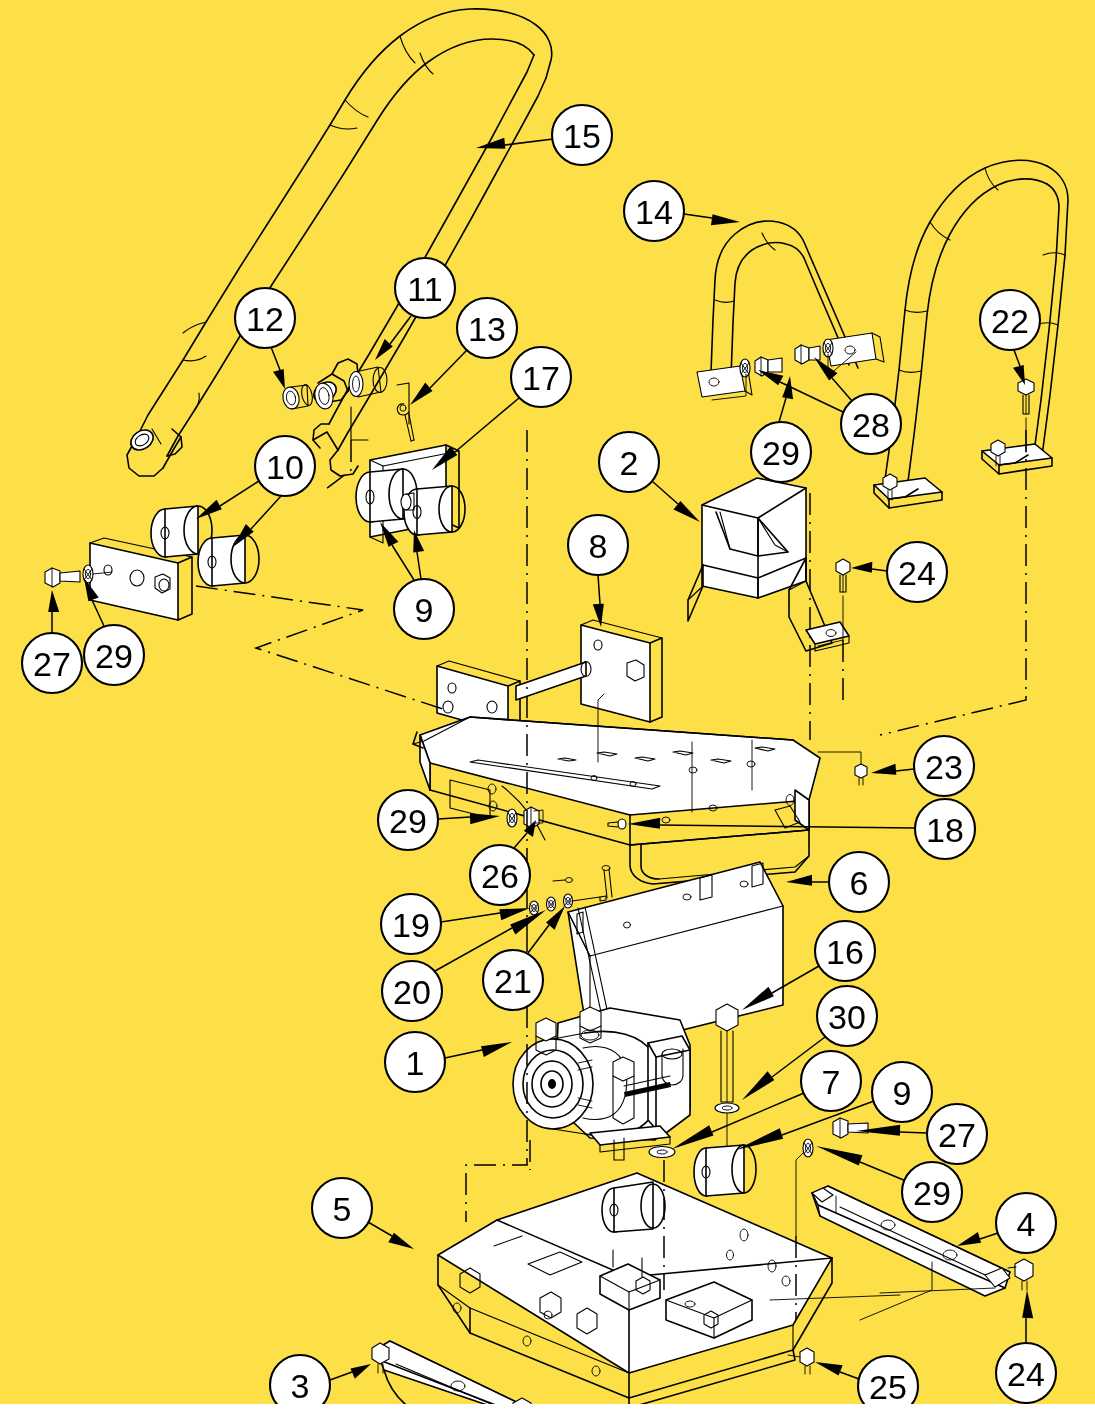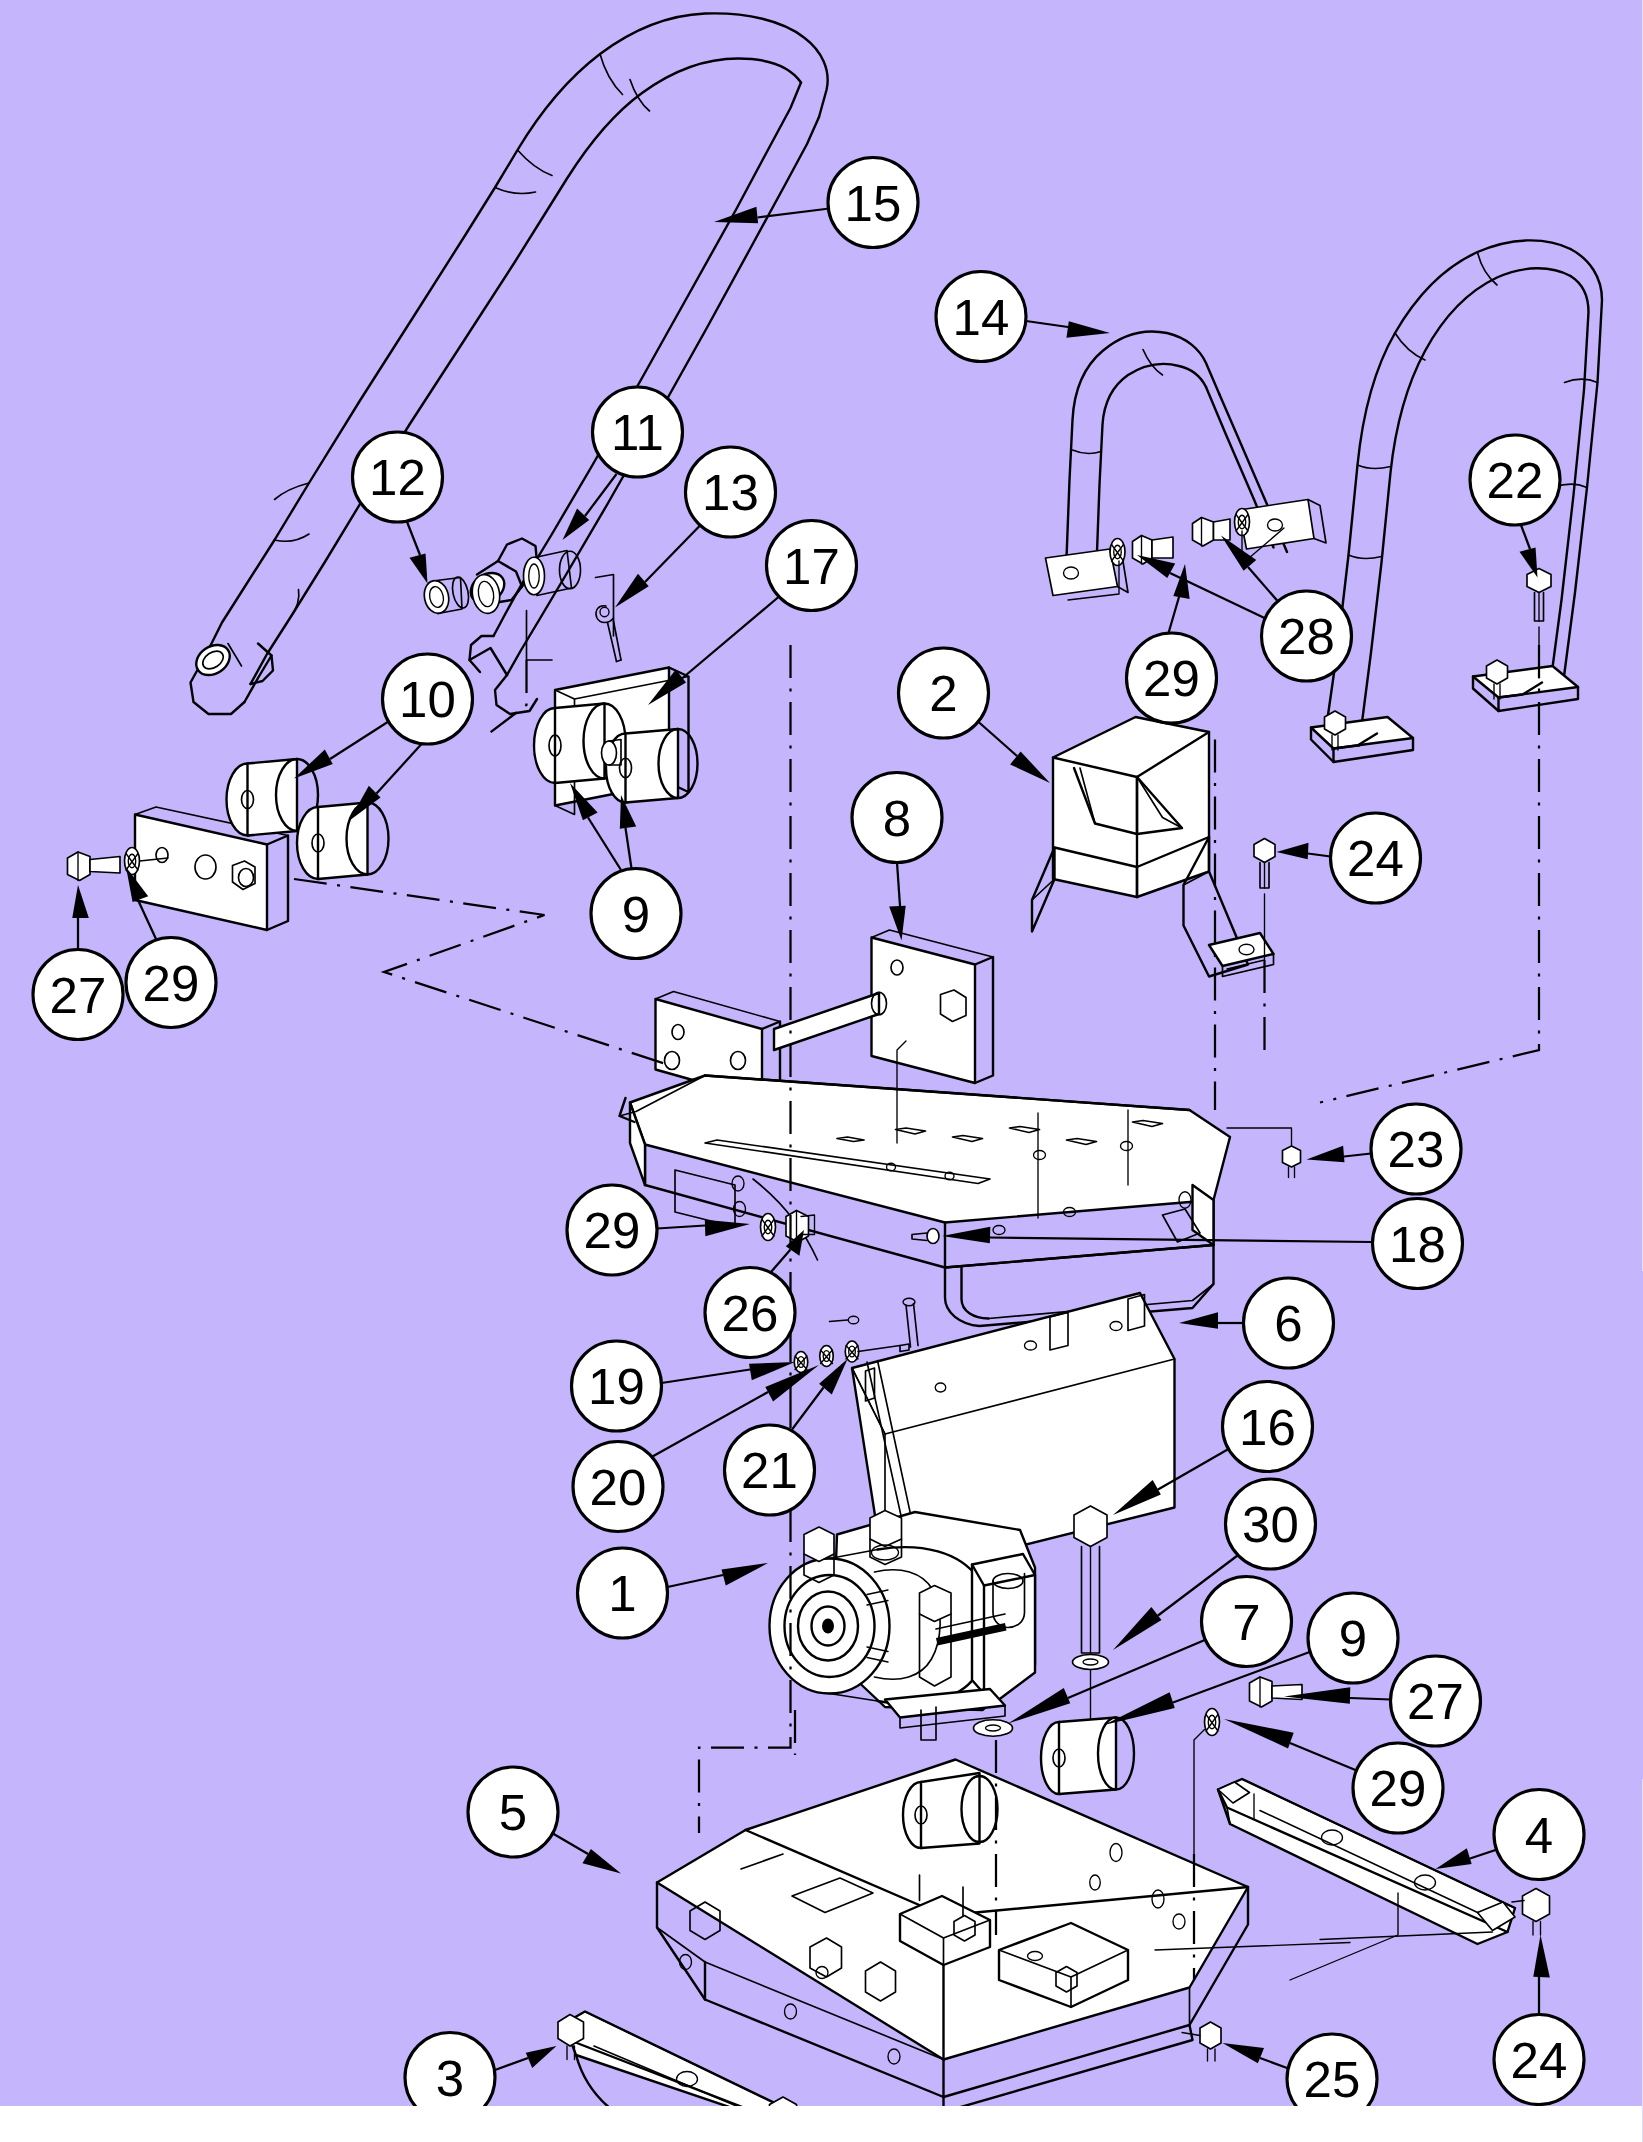--- a/index.html
+++ b/index.html
@@ -7,21 +7,21 @@
     padding: 0;
     background: #ffffff;
   }
   body {
     font-family: "Liberation Sans", sans-serif;
   }
   #diagram-wrap {
     position: relative;
     width: 1095px;
     height: 1404px;
-    background: #c4b5fd;
+    background: #fde047;
     overflow: hidden;
   }
   svg#parts-diagram {
     display: block;
     width: 1095px;
     height: 1428px;
   }
   .ln   { fill: none; stroke: #000; stroke-width: 1.6; stroke-linejoin: round; stroke-linecap: round; }
   .ln-t { fill: none; stroke: #000; stroke-width: 1.1; stroke-linejoin: round; stroke-linecap: round; }
   .ln-h { fill: none; stroke: #000; stroke-width: 0.9; stroke-linejoin: round; stroke-linecap: round; }

